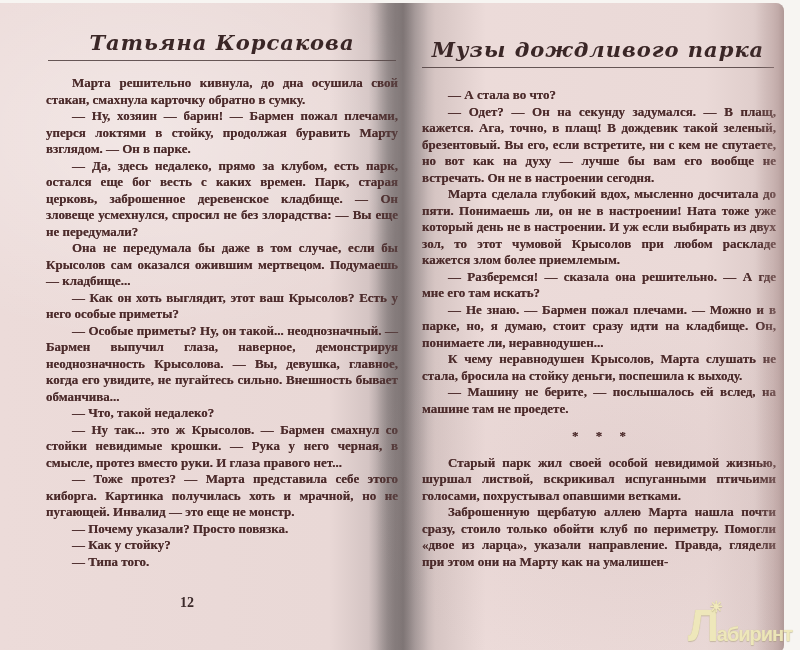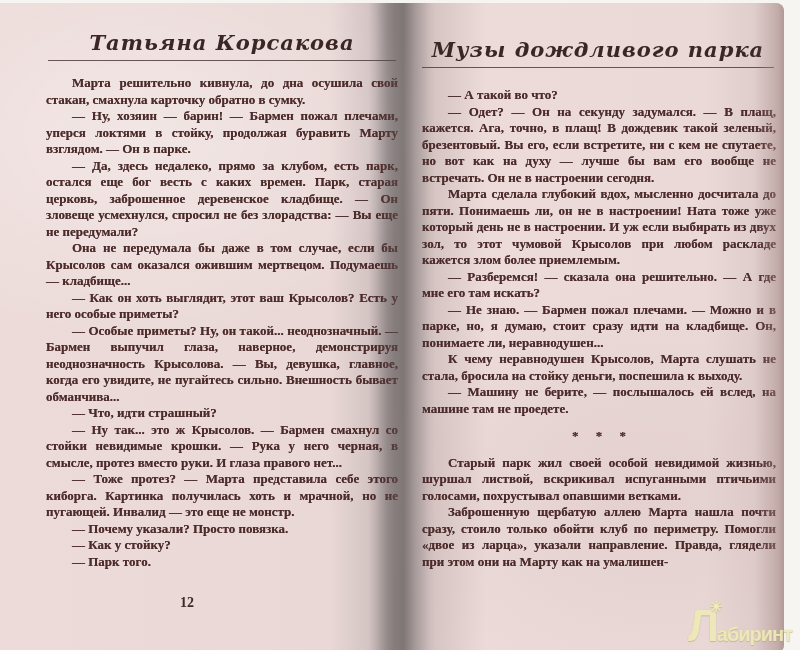--- a/index.html
+++ b/index.html
@@ -75,39 +75,39 @@
         <div class="head-rule"></div>
       </div>
       <div class="body-text">
 
       <p class="para">Марта решительно кивнула, до дна осушила свой стакан, смахнула карточку обратно в сумку.</p>
           <p class="para">— Ну, хозяин — барин! — Бармен пожал плечами, уперся локтями в стойку, продолжая буравить Марту взглядом. — Он в парке.</p>
           <p class="para">— Да, здесь недалеко, прямо за клубом, есть парк, остался еще бог весть с каких времен. Парк, старая церковь, заброшенное деревенское кладбище. — Он зловеще усмехнулся, спросил не без злорадства: — Вы еще не передумали?</p>
           <p class="para">Она не передумала бы даже в том случае, если бы Крысолов сам оказался ожившим мертвецом. Подумаешь — кладбище...</p>
           <p class="para">— Как он хоть выглядит, этот ваш Крысолов? Есть у него особые приметы?</p>
           <p class="para">— Особые приметы? Ну, он такой... неоднозначный. — Бармен выпучил глаза, наверное, демонстрируя неоднозначность Крысолова. — Вы, девушка, главное, когда его увидите, не пугайтесь сильно. Внешность бывает обманчива...</p>
-          <p class="para">— Что, идти страшный?</p>
+          <p class="para">— Что, такой недалеко?</p>
           <p class="para">— Ну так... это ж Крысолов. — Бармен смахнул со стойки невидимые крошки. — Рука у него черная, в смысле, протез вместо руки. И глаза правого нет...</p>
           <p class="para">— Тоже протез? — Марта представила себе этого киборга. Картинка получилась хоть и мрачной, но не пугающей. Инвалид — это еще не монстр.</p>
           <p class="para">— Почему указали? Просто повязка.</p>
           <p class="para">— Как у стойку?</p>
-          <p class="para">— Парк того.</p>
+          <p class="para">— Типа того.</p>
         </div>
       <div class="page-num">12</div>
     </section>
 
     <section class="page page-right">
       <div class="head-wrap">
         <h1 class="running-head">Музы дождливого парка</h1>
         <div class="head-rule"></div>
       </div>
       <div class="body-text">
         <div>
 
-        <p class="para">— А такой во что?</p>
+        <p class="para">— А стала во что?</p>
             <p class="para">— Одет? — Он на секунду задумался. — В плащ, кажется. Ага, точно, в плащ! В дождевик такой зеленый, брезентовый. Вы его, если встретите, ни с кем не спутаете, но вот как на духу — лучше бы вам его вообще не встречать. Он не в настроении сегодня.</p>
             <p class="para">Марта сделала глубокий вдох, мысленно досчитала до пяти. Понимаешь ли, он не в настроении! Ната тоже уже который день не в настроении. И уж если выбирать из двух зол, то этот чумовой Крысолов при любом раскладе кажется злом более приемлемым.</p>
             <p class="para">— Разберемся! — сказала она решительно. — А где мне его там искать?</p>
             <p class="para">— Не знаю. — Бармен пожал плечами. — Можно и в парке, но, я думаю, стоит сразу идти на кладбище. Он, понимаете ли, неравнодушен...</p>
             <p class="para">К чему неравнодушен Крысолов, Марта слушать не стала, бросила на стойку деньги, поспешила к выходу.</p>
             <p class="para">— Машину не берите, — послышалось ей вслед, на машине там не проедете.</p>
           </div>
         <div class="asterisks">* * *</div>
         <div>
 

